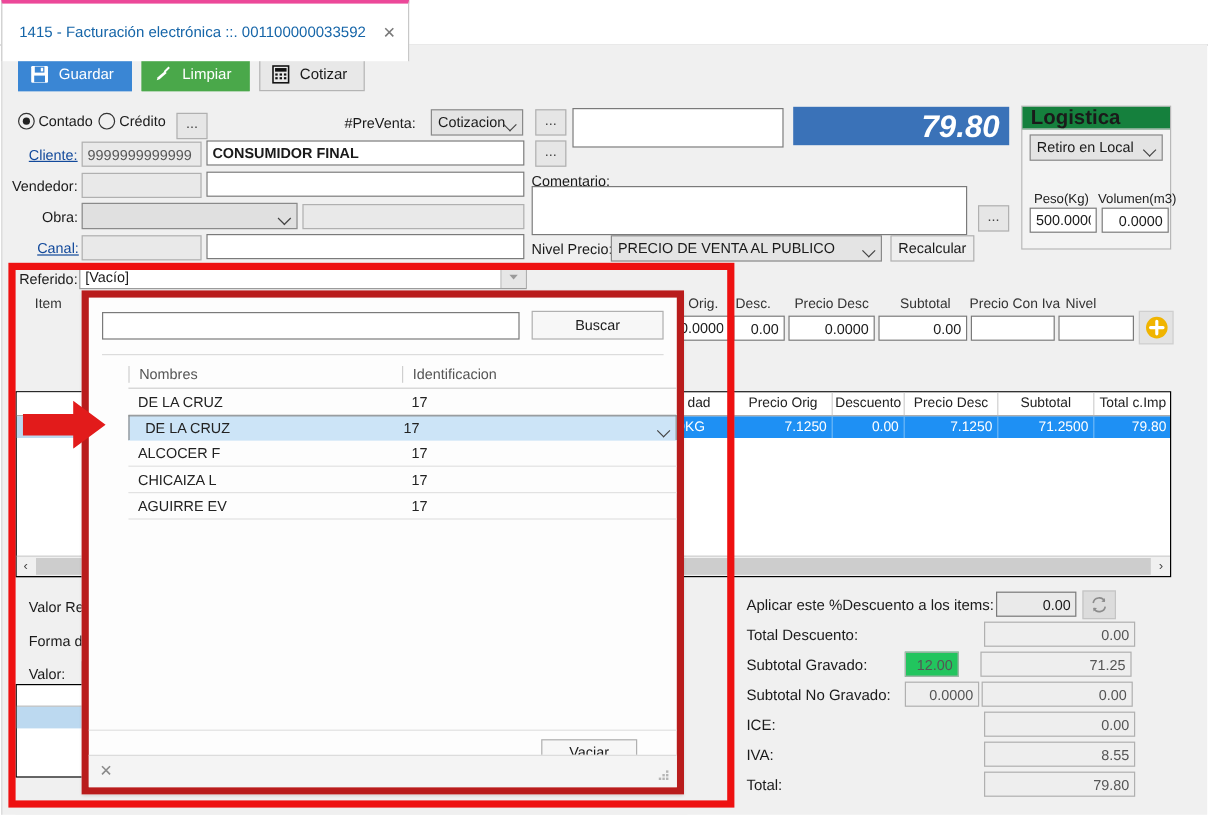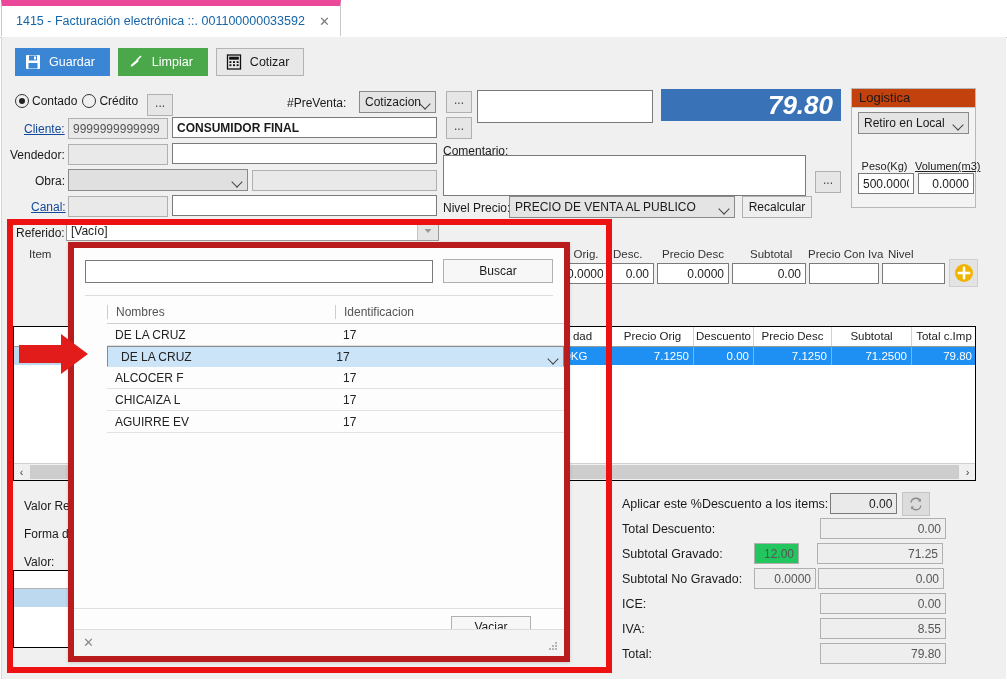--- a/index.html
+++ b/index.html
@@ -22,25 +22,25 @@
   .win-bg {
     position: absolute; left: 0; top: 0; width: 1007px; height: 680px;
     background: #ffffff;
   }
   .tabstrip {
     position: absolute; left: 0; top: 0; width: 1007px; height: 37px;
     background: #ffffff;
     border-bottom: 1px solid #c8c8c8;
   }
   .tab-active {
-    position: absolute; left: 1px; top: 0px; height: 36px;
+    position: absolute; left: 1px; top: 0px; height: 51px;
     padding: 0 10px 0 14px;
     background: #ffffff;
     border: 1px solid #c8c8c8;
-    border-top: 6px solid #ec4899;
+    border-top: 3px solid #ec4899;
     border-bottom: none;
     box-sizing: border-box;
     display: flex; align-items: center;
     z-index: 3;
   }
   .tab-title {
     color: #1565a8; font-size: 12.5px; white-space: nowrap;
   }
   .tab-close {
     margin-left: 14px; color: #7a7a7a; font-size: 13px; line-height: 1;
@@ -113,22 +113,22 @@
     font-size: 26px; font-style: italic; font-weight: bold;
     text-align: right; line-height: 32px; padding-right: 8px;
     box-sizing: border-box;
   }
 
   .logis {
     position: absolute; left: 850px; top: 88px; width: 125px; height: 120px;
     border: 1px solid #b8b8b8; background: #f3f3f3; box-sizing: border-box;
   }
   .logis-hd {
-    height: 18px; background: #c2410c; border-bottom: 1px solid #c8c8c8;
-    font-size: 13px; font-weight: normal; padding-left: 7px; line-height: 18px;
+    height: 18px; background: #15803d; border-bottom: 1px solid #c8c8c8;
+    font-size: 17px; font-weight: bold; padding-left: 7px; line-height: 18px;
   }
 
   .entregas {
     position: absolute; left: 513px; top: 127px; height: 22px;
     border: 1px solid #c0c0c0; background: #f6f6f6;
     display: flex; align-items: center; gap: 3px; padding: 0 6px 0 3px;
     font-size: 12px; cursor: pointer;
   }
 
   
@@ -371,21 +371,21 @@
     <div class="bigtotal" style="left:659px; top:52px;">79.80</div>
 
     <div class="logis" style="left:849px; top:51px;">
       <div class="logis-hd">Logistica</div>
       <div class="sel" style="margin:4px 6px 0 6px; width:111px;">
         <span>Retiro en Local</span>
       </div>
       <div style="position:absolute; left:6px; top:71px; width:113px;">
         <div style="display:flex; gap:4px; font-size:11px; color:#222;">
           <span style="width:56px; text-align:center;">Peso(Kg)</span>
-          <span style="width:56px; text-align:right;text-decoration:underline;">Volumen(m3)</span>
+          <span style="width:56px; text-align:right;">Volumen(m3)</span>
         </div>
         <div style="display:flex; gap:4px; margin-top:1px;">
           <input class="inp num" style="width: 56px;" value="500.0000">
           <input class="inp num" style="width: 56px;" value="0.0000">
         </div>
       </div>
     </div>
 
     <span class="grid-hdr-lbl" style="left:27px; top:211px;">Item</span>
     <span class="grid-hdr-lbl" style="left:562px; top:211px;">o Orig.</span>

